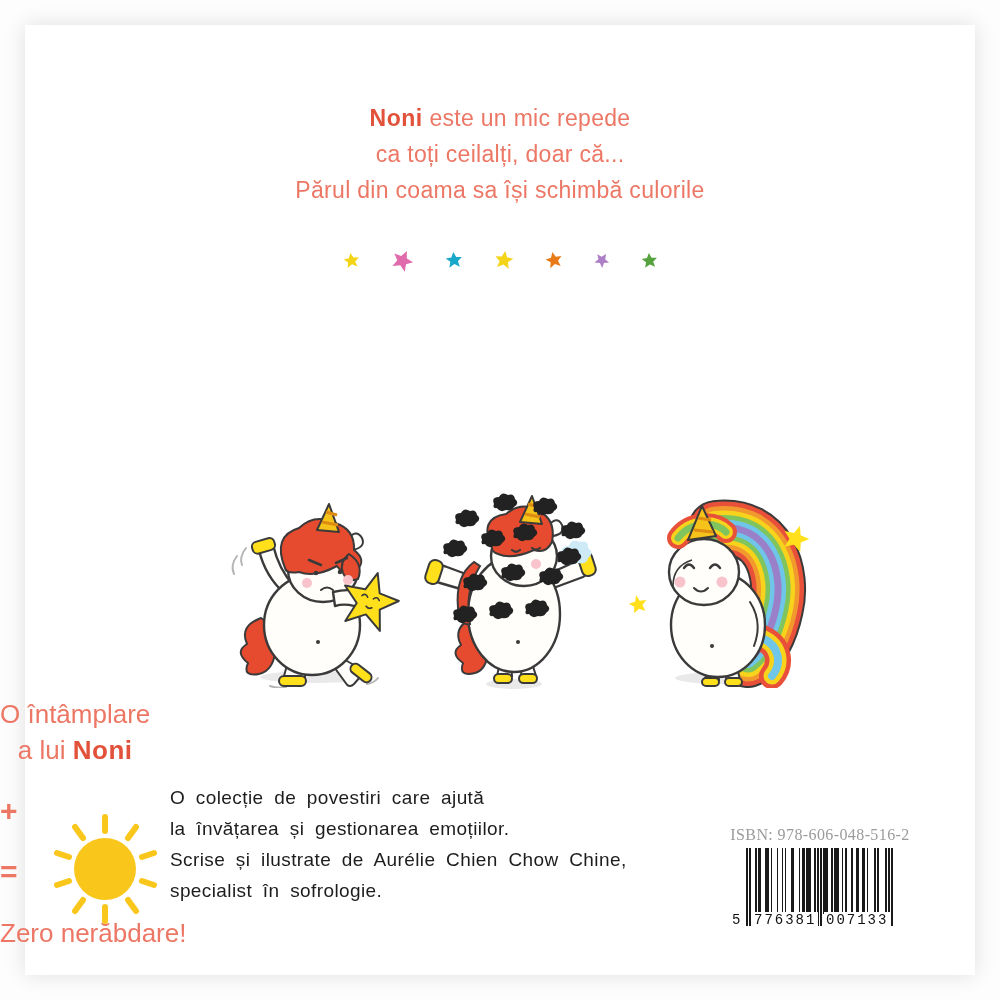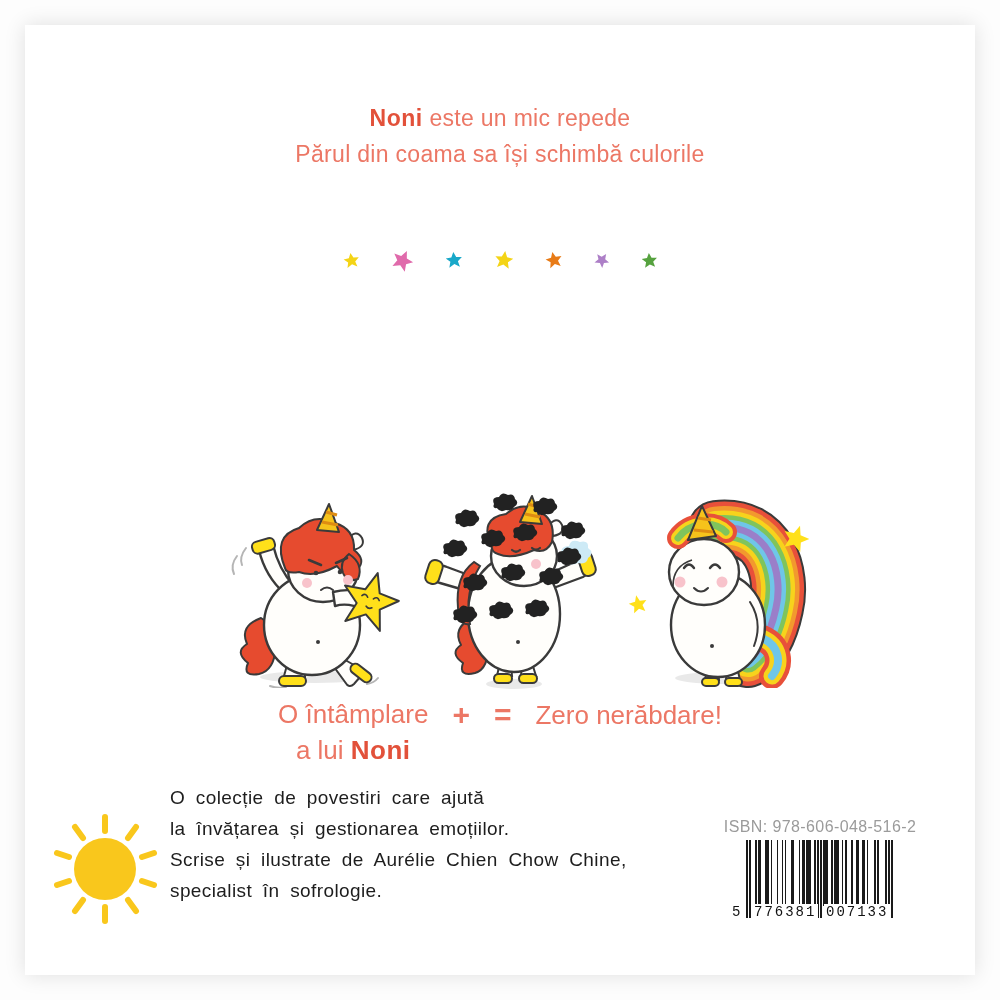--- a/index.html
+++ b/index.html
@@ -20,53 +20,54 @@
             font-size:27px;line-height:38px;letter-spacing:.2px;color:var(--accent);}
   .synopsis p{margin:0;}
 
   .unicorn{position:absolute;}
   .u1{left:215px;top:498px;width:200px;height:190px;}
   .u2{left:412px;top:492px;width:200px;height:198px;}
   .u3{left:628px;top:498px;width:185px;height:190px;}
 
   .equation{position:absolute;left:0;right:0;top:696px;display:flex;
             justify-content:center;align-items:flex-start;gap:24px;
-            font-size:26px;line-height:36px;color:var(--accent);}
+            font-size:26px;line-height:36px;color:var(--accent);flex-direction:column;}
   .eq-term{text-align:center;}
   .eq-op{font-size:30px;font-weight:700;margin-top:1px;}
   .eq-result{margin-top:1px;}
 
   .sun{position:absolute;left:52px;top:806px;width:112px;height:122px;}
 
   .blurb{position:absolute;left:170px;top:782px;width:480px;
          font-size:19px;line-height:31px;color:var(--ink);
          letter-spacing:.4px;word-spacing:5px;}
   .blurb p{margin:0;}
 
   .isbn-block{position:absolute;left:698px;top:814px;width:244px;text-align:center;}
-  .isbn-label{font-size:16px;color:var(--gray);letter-spacing:.4px;margin:4px 0 4px 0;}
+  .isbn-label{font-size:16px;color:var(--gray);letter-spacing:.4px;margin:12px 0 4px 0;font-family:Liberation Serif, serif;}
   .barcode{position:relative;margin:0 auto;width:176px;height:96px;}
   .bc-bars{position:absolute;left:14px;top:0;display:flex;align-items:flex-start;}
   .bc-mod{width:1.55px;height:66px;background:transparent;}
   .bc-mod.on{background:#1a1a1a;}
   .bc-digits{position:absolute;left:0;top:62px;width:176px;height:20px;
              font-family:"Liberation Mono",monospace;font-size:14px;color:#111;}
   .bc-d-first{position:absolute;left:0;top:2px;}
   .bc-d-g1{position:absolute;left:20px;top:2px;background:#fff;padding:0 2px;letter-spacing:2px;}
   .bc-d-g2{position:absolute;left:92px;top:2px;background:#fff;padding:0 2px;letter-spacing:2px;}
 </style>
 </head>
 <body>
 
 <div class="stage">
   <div class="cover"></div>
   <div class="layer">
 
     <section class="intro">
       <p><span class="noni">Noni</span><span> este un mic repede</span></p>
+      <p>ca toți ceilalți, doar că...</p>
       <p>Părul din coama sa își schimbă culorile</p>
     </section>
 
     <div class="stars-row">
         <svg width="17" height="17" viewBox="0 0 20 20" style="transform:rotate(-8deg)">
        <path d="M10 1 L12.7 6.9 L19 7.5 L14.2 11.7 L15.9 18 L10 14.6 L4.1 18 L5.8 11.7 L1 7.5 L7.3 6.9 Z" fill="#f4d416"></path>
      </svg>
         <svg width="23" height="23" viewBox="0 0 20 20" style="transform:rotate(25deg)">
        <path d="M10 1 L12.7 6.9 L19 7.5 L14.2 11.7 L15.9 18 L10 14.6 L4.1 18 L5.8 11.7 L1 7.5 L7.3 6.9 Z" fill="#e06aab"></path>
      </svg>

